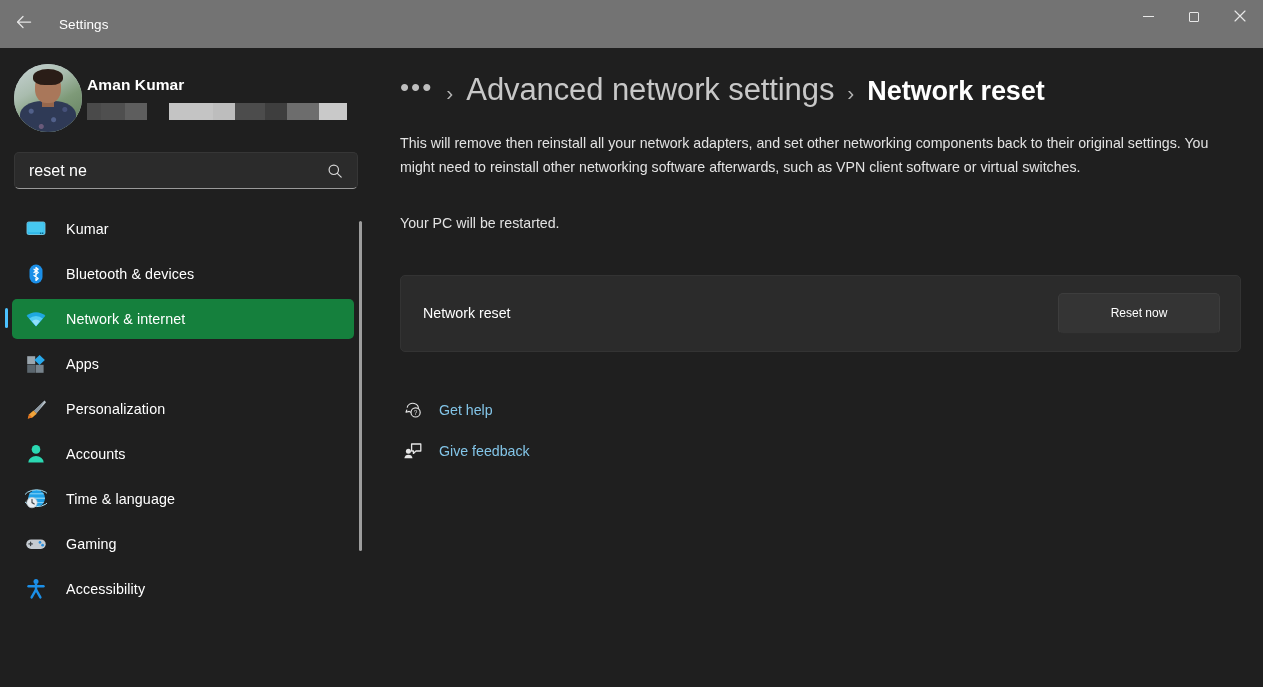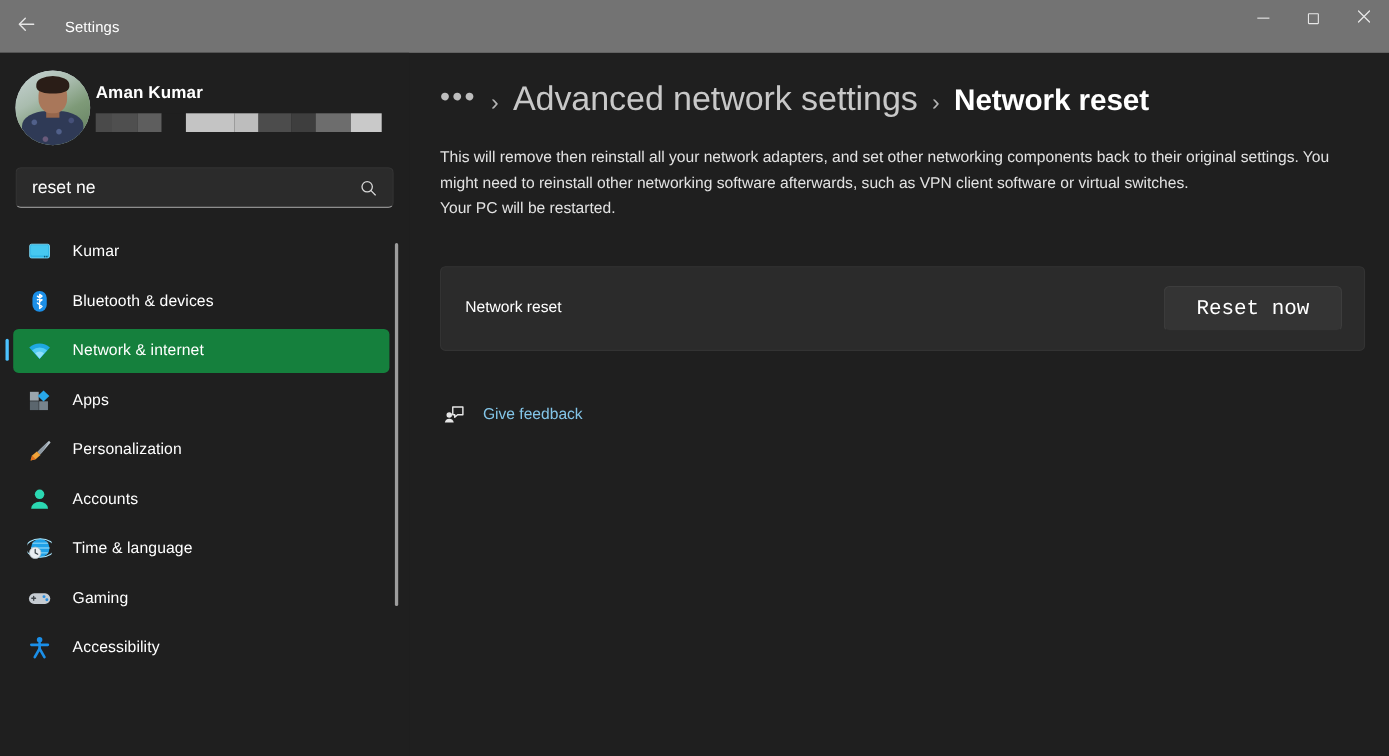--- a/index.html
+++ b/index.html
@@ -117,34 +117,34 @@
   .content { flex: 1; padding: 10px 22px 0 28px; overflow: hidden; }
   .breadcrumb { display: flex; align-items: baseline; margin-top: 14px; }
   .bc-ellipsis { font-size: 26px; color: #bdbdbd; letter-spacing: 2px;
     cursor: pointer; line-height: 1; position: relative; top: -4px; }
   .bc-sep { font-size: 21px; color: #b4b4b4; margin: 0 13px; font-weight: 300; }
   .bc-link { font-size: 31px; color: #c8c8c8; cursor: pointer; letter-spacing: -.1px; }
   .bc-current { font-size: 27px; color: #ffffff; font-weight: 600; letter-spacing: -.1px; }
 
   .desc { margin-top: 24px; max-width: 845px; }
   .desc p { font-size: 14.2px; color: #e2e2e2; line-height: 23.5px; }
-  .desc p.second { }
+  .desc p.second { margin-top: 33px; }
 
   .card {
     margin-top: 39px; height: 77px; background: #2b2b2b;
     border: 1px solid #333333; border-radius: 5px;
     display: flex; align-items: center; justify-content: space-between;
     padding: 0 20px 0 22px; max-width: 845px;
   }
   .card-label { font-size: 14.2px; color: #ffffff; }
   .reset-btn {
     min-width: 162px; height: 41px; background: #343434;
     border: 1px solid #3d3d3d; border-bottom-color: #2c2c2c;
-    border-radius: 5px; color: #ffffff; font-size: 19px;
-    font-family: Liberation Mono, monospace; cursor: pointer;
+    border-radius: 5px; color: #ffffff; font-size: 12px;
+    font-family: Liberation Sans, sans-serif; cursor: pointer;
   }
 
   .links { margin-top: 43px; }
   .link-row { display: flex; align-items: center; height: 30px; margin-bottom: 11px; }
   .link-icon { width: 26px; flex: 0 0 26px; display: flex; align-items: center; justify-content: center; }
   .link-text { margin-left: 13px; font-size: 14.2px; color: #83c5e8; cursor: pointer; }
 </style>
 </head>
 <body>
 
@@ -341,20 +341,30 @@
 
     <div class="card">
       <span class="card-label">Network reset</span>
       <button class="reset-btn">Reset now</button>
     </div>
 
     <div class="links">
       <div class="link-row">
         <span class="link-icon">
           <svg width="20" height="20" viewBox="0 0 20 20">
+            <path d="M4.2 7.6 a5.6 4.6 0 1 1 2.0 3.8 L3.0 12.2 L3.9 9.6" fill="none" stroke="#e6e6e6" stroke-width="1.15" stroke-linejoin="round"></path>
+            <circle cx="12.6" cy="12.4" r="4.6" fill="#1f1f1f" stroke="#e6e6e6" stroke-width="1.15"></circle>
+            <text x="12.6" y="15.0" font-size="6.4" fill="#e6e6e6" text-anchor="middle" font-family="Liberation Sans, sans-serif">?</text>
+          </svg>
+        </span>
+        <span class="link-text">Get help</span>
+      </div>
+      <div class="link-row">
+        <span class="link-icon">
+          <svg width="20" height="20" viewBox="0 0 20 20">
             <circle cx="5.4" cy="10.2" r="2.5" fill="#e6e6e6"></circle>
             <path d="M1.4 17.2 a4.1 4.1 0 0 1 8.1 0 Z" fill="#e6e6e6"></path>
             <path d="M8.6 3.0 H17.8 V10.0 H13.0 L10.4 12.4 V10.0 H8.6 Z" fill="none" stroke="#e6e6e6" stroke-width="1.3" stroke-linejoin="round"></path>
           </svg>
         </span>
         <span class="link-text">Give feedback</span>
       </div>
     </div>
 
   </div>

